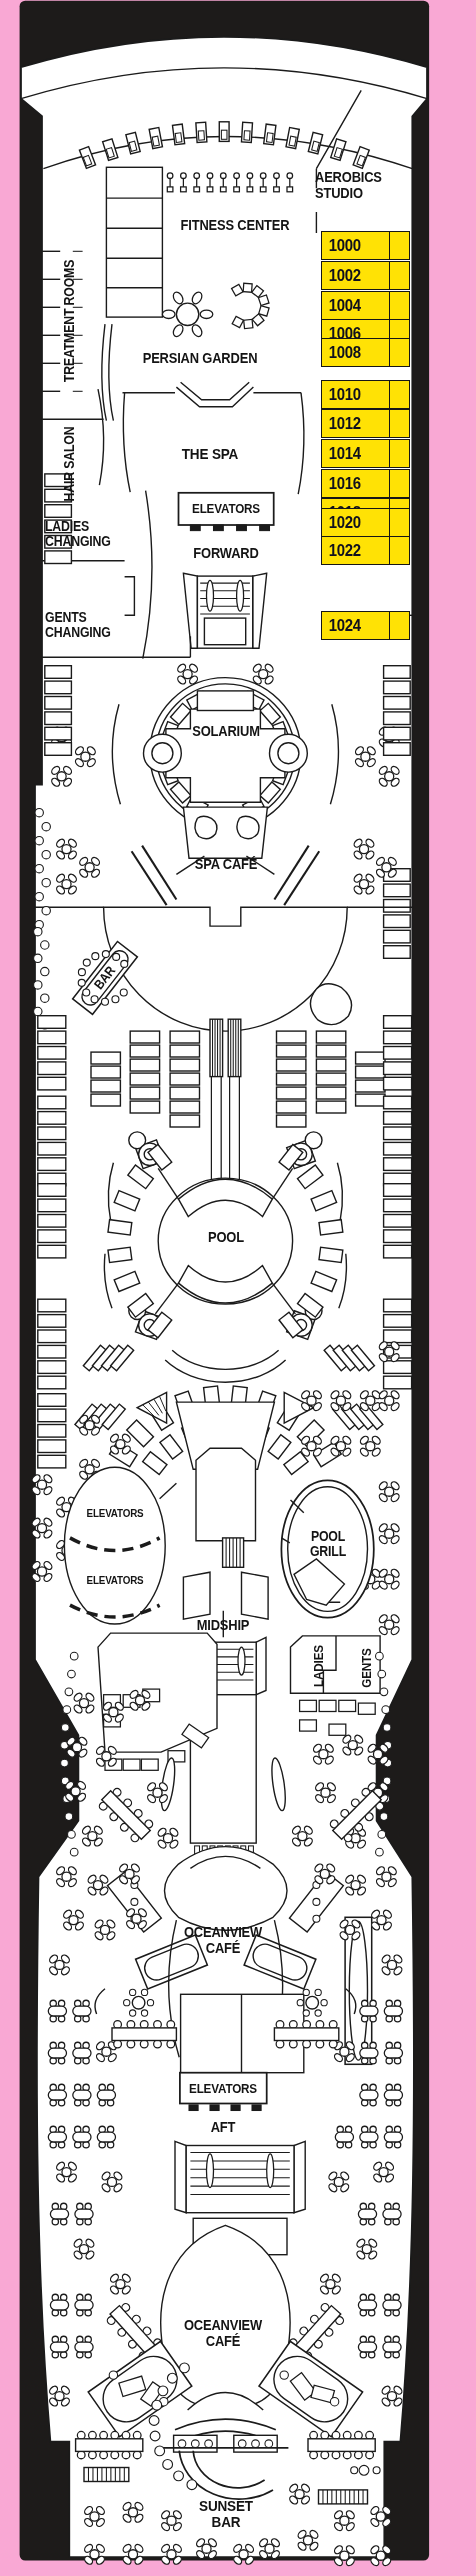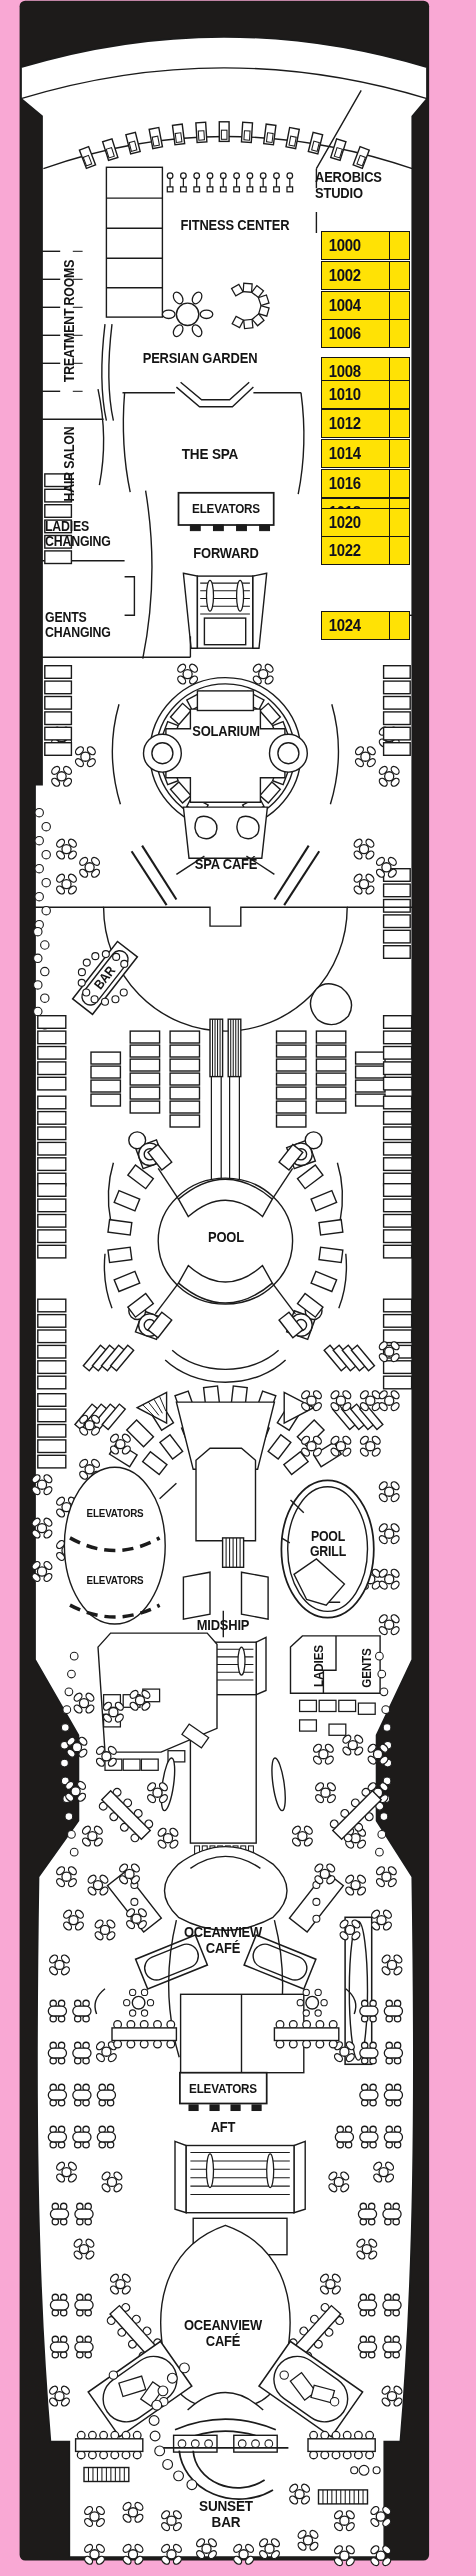--- a/index.html
+++ b/index.html
@@ -1467,21 +1467,21 @@
       <span class="bal"></span>
     </div>
   <div class="cabin" style="top:291px">
       <span class="num">1004</span>
       <span class="bal"></span>
     </div>
   <div class="cabin" style="top:319px">
       <span class="num">1006</span>
       <span class="bal"></span>
     </div>
-  <div class="cabin" style="top:357px">
+  <div class="cabin" style="top:338px">
       <span class="num">1008</span>
       <span class="bal"></span>
     </div>
   <div class="cabin" style="top:380px">
       <span class="num">1010</span>
       <span class="bal"></span>
     </div>
   <div class="cabin" style="top:409px">
       <span class="num">1012</span>
       <span class="bal"></span>

